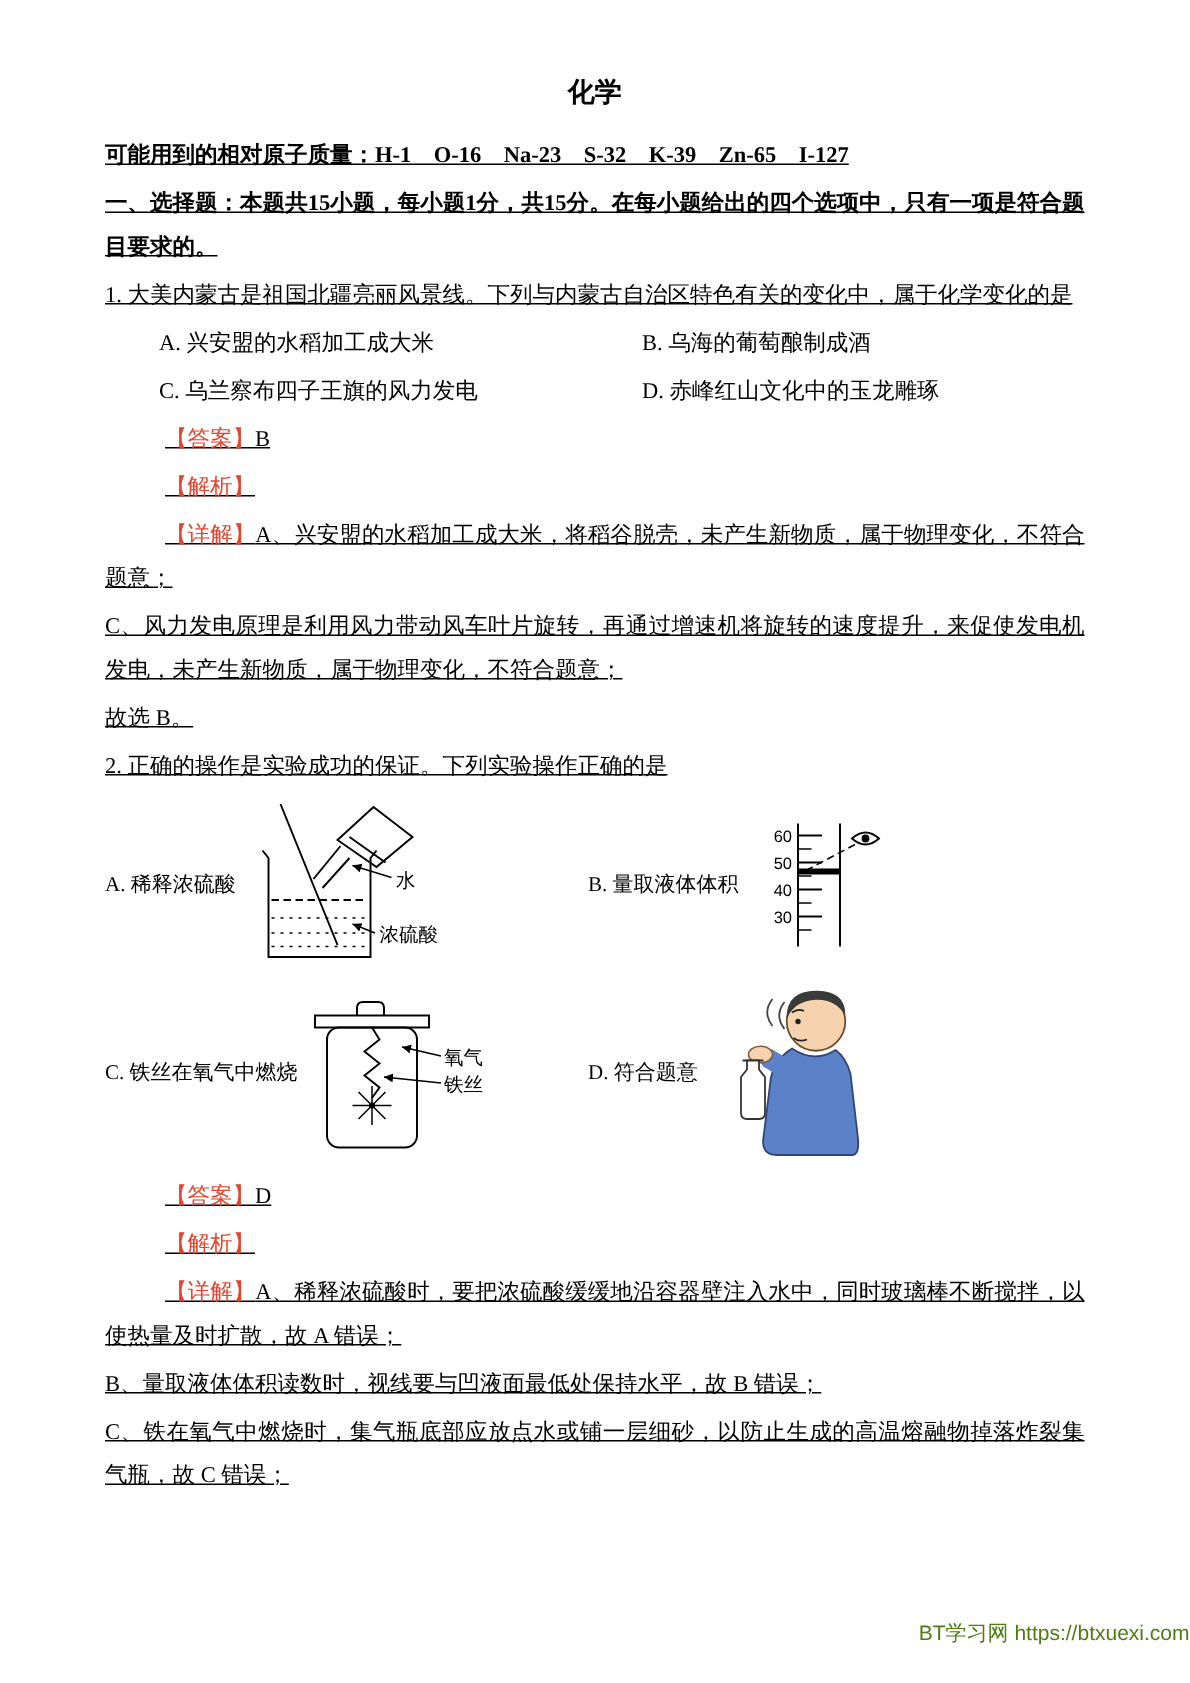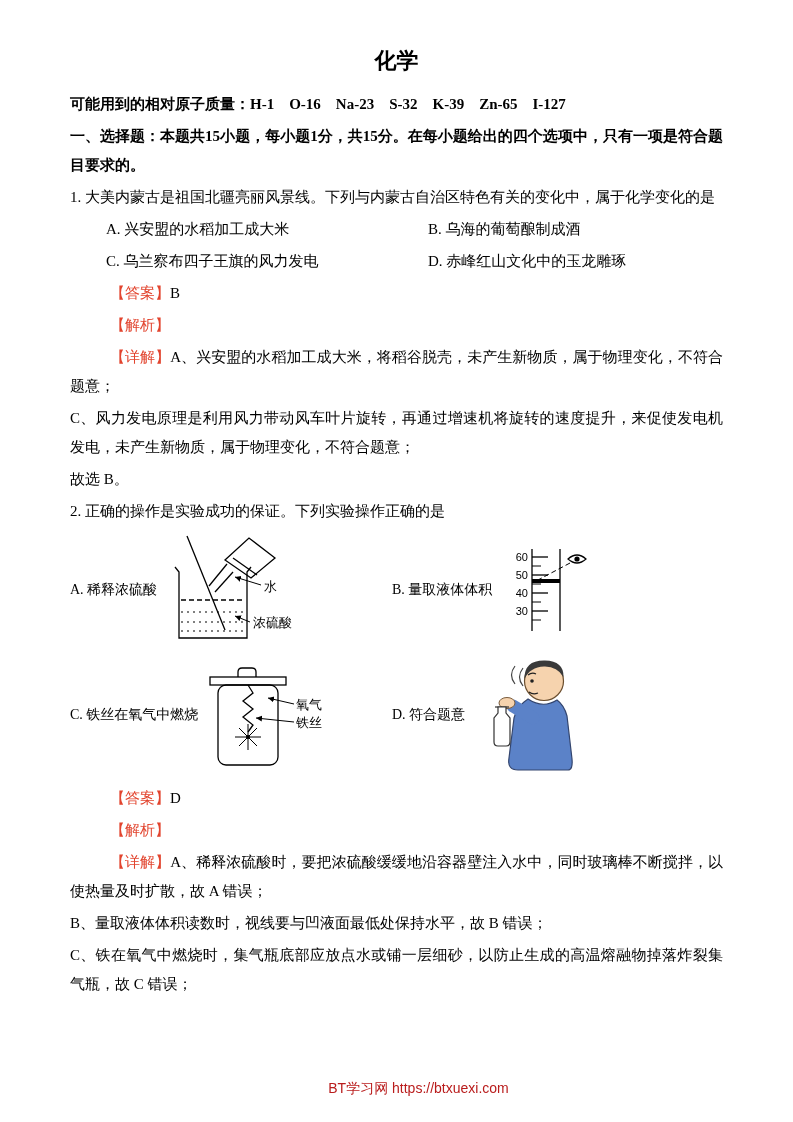--- a/index.html
+++ b/index.html
@@ -5,41 +5,42 @@
   * { margin: 0; padding: 0; box-sizing: border-box; }
   html, body { background: #ffffff; }
   body {
     width: 793px; height: 1122px;
     position: relative; overflow: hidden;
     font-family: "Liberation Serif", "DejaVu Serif", serif;
     color: #000;
   }
   .page { padding: 46px 70px 0 70px; }
   .title {
-    text-align: center; font-size: 22px; font-weight: bold;
+    text-align: center; font-size: 18px; font-weight: bold;
     line-height: 30px; margin-bottom: 14px;
   }
   .bold { font-weight: bold; }
   .line {
     font-size: 15px; line-height: 29px; margin-bottom: 3px;
     text-align: justify;
+    text-decoration: underline;
   }
   .prewrap { white-space: pre-wrap; }
   .red { color: #e2442e; margin-left: 40px; }
   .opt-row { display: flex; font-size: 15px; line-height: 29px; margin-bottom: 3px; margin-left: 36px; }
   .opt-row .col1 { width: 322px; flex: 0 0 auto; }
   .fig-row { display: flex; align-items: center; margin: 8px 0; }
   .cell { display: flex; align-items: center; }
   .cell.c1 { width: 322px; flex: 0 0 auto; }
   .fig-label { font-size: 14px; flex: 0 0 auto; }
   .figsvg { margin-left: 6px; flex: 0 0 auto; }
   svg text { font-family: "Liberation Sans", "DejaVu Sans", sans-serif; fill: #000; }
   .footer {
     position: absolute; left: 0; bottom: 24px; width: 100%;
-    text-align: center; color: #b91c1c; font-size: 14px;
+    text-align: right; color: #4d7c0f; font-size: 14px;
     font-family: "Liberation Sans", "DejaVu Sans", sans-serif;
     padding-left: 44px;
   }
 </style>
 </head>
 <body>
 
 <div class="page">
 
   <div class="title">化学</div>

